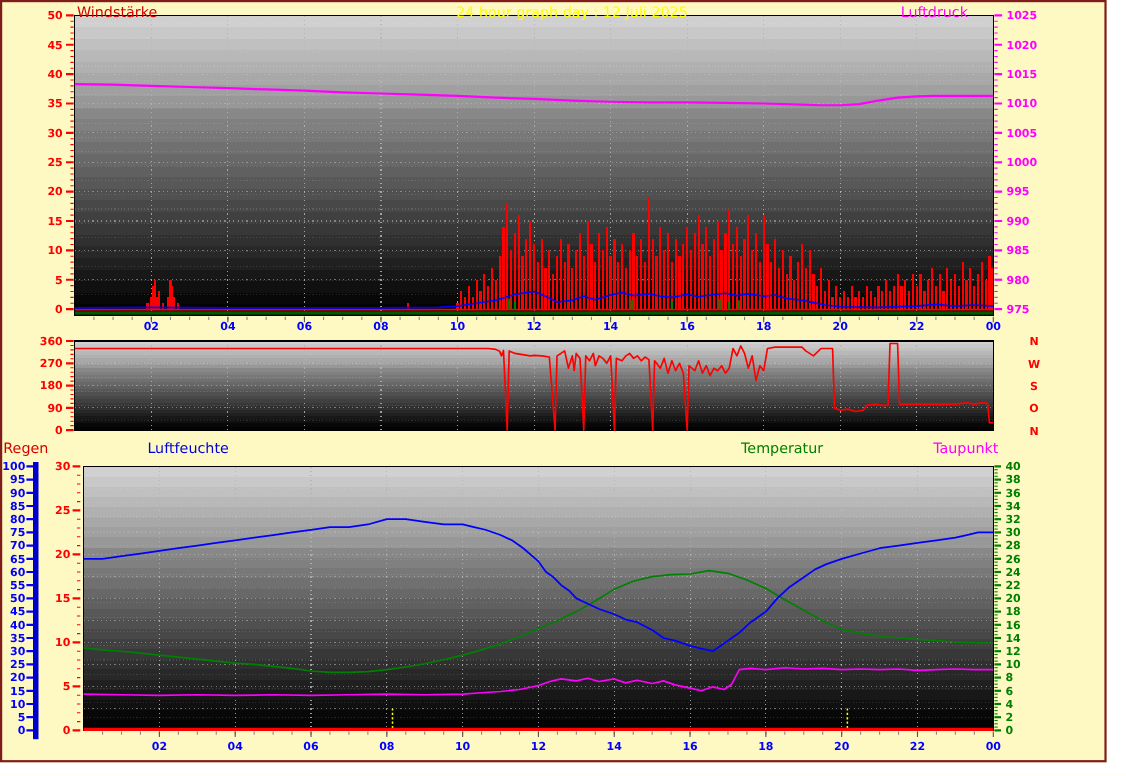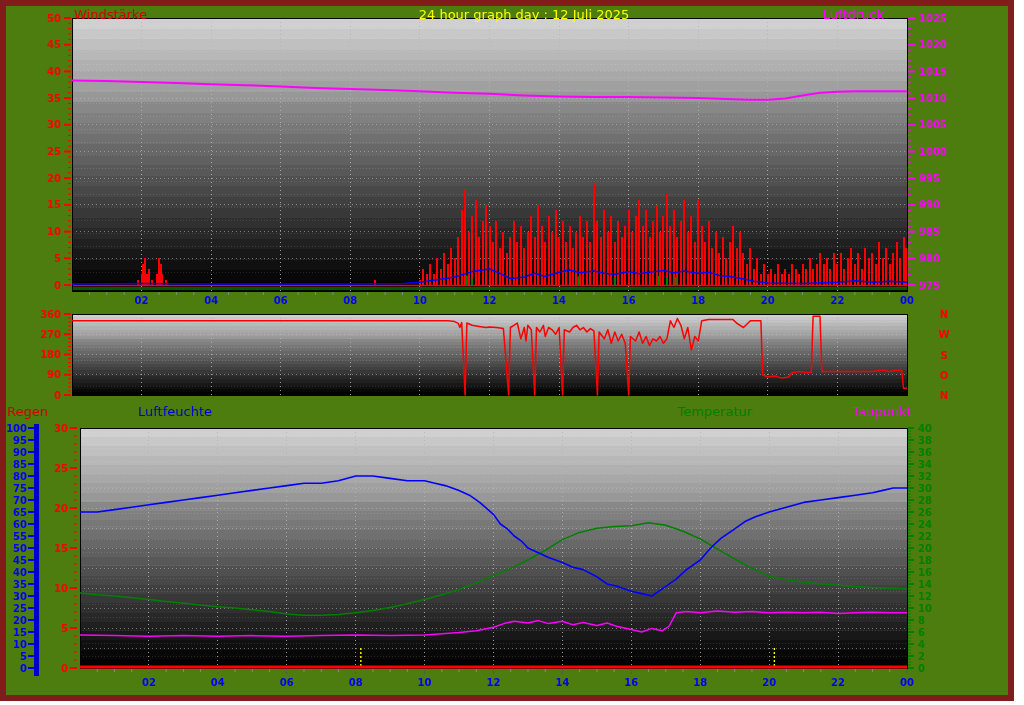--- a/index.html
+++ b/index.html
@@ -1,19 +1,19 @@
 <!DOCTYPE html>
 <html><head>
 <meta charset="utf-8">
 <style>
   html,body{margin:0;padding:0;background:#ffffff;}
   body{width:1024px;height:705px;position:relative;overflow:hidden;
        font-family:"Liberation Sans",sans-serif;}
   .frame{position:absolute;left:0;top:0;width:1002px;height:689px;
-         border:6px solid #7f1d1d;background:#4d7c0f;}
+         border:2px solid #7f1d1d;background:#fef9c3;}
   svg text{font-family:"DejaVu Sans","Liberation Sans",sans-serif;}
   .lbl{font-size:13px;}
   .tick{font-size:10px;font-weight:bold;}
 </style>
 </head>
 <body>
 
 <div class="frame">
   <svg id="chart" width="1002" height="689">
     <g id="gfx">

